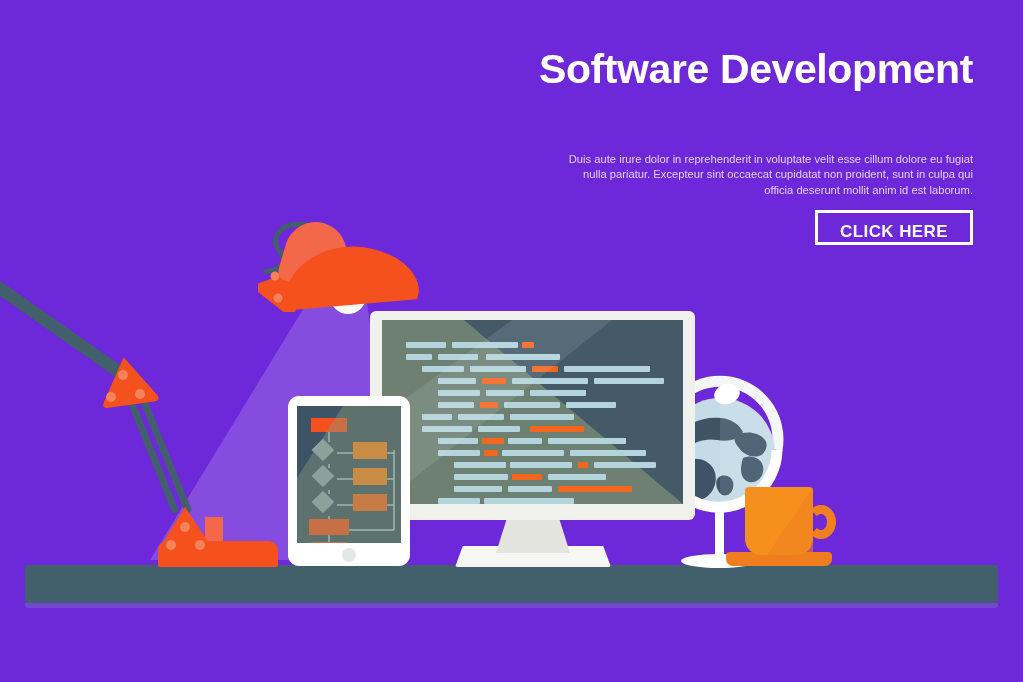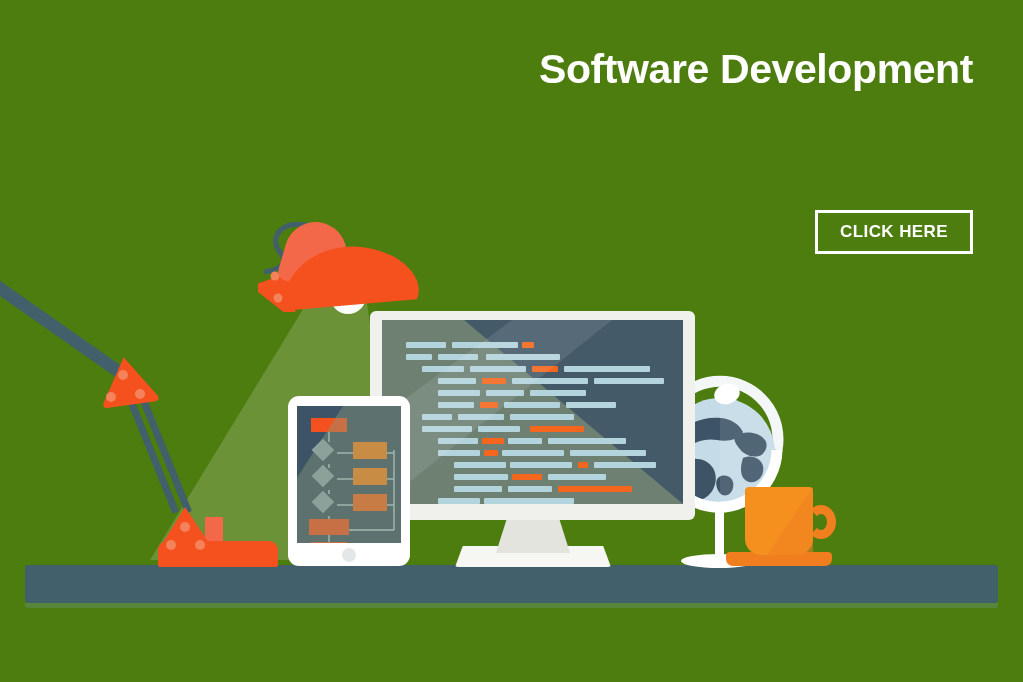--- a/index.html
+++ b/index.html
@@ -3,21 +3,21 @@
 <meta charset="utf-8">
 <title>Software Development</title>
 <style>
   * { margin:0; padding:0; box-sizing:border-box; }
   html,body { width:1023px; height:682px; overflow:hidden; }
   body {
     font-family:"Liberation Sans", sans-serif;
     background:#bcd9e6;
     position:relative;
   }
-  #stage { position:absolute; inset:0; width:1023px; height:682px; overflow:hidden; background:#4d7c0f; }
+  #stage { position:absolute; inset:0; width:1023px; height:682px; overflow:hidden; background:#6d28d9; }
 
   
   #headline {
     position:absolute; right:50px; top:48px;
     font-size:41px; font-weight:bold; color:#ffffff;
     letter-spacing:-0.4px; line-height:1.05; text-align:right;
     white-space:nowrap;
   }
   #para1, #para2 {
     position:absolute; right:50px;
@@ -25,21 +25,21 @@
     font-size:11.2px; line-height:15.3px;
     color:#ffffff; opacity:.78;
   }
   #para1 { top:100px; }
   #para2 { top:152px; }
 
   #cta {
     position:absolute; right:50px; top:210px;
     border:3px solid #ffffff; background:transparent;
     color:#ffffff; font-size:17px; font-weight:bold;
-    letter-spacing:.4px; padding:10px 22px 11px;
+    letter-spacing:.4px; padding:10px 22px 2px;
     cursor:pointer; line-height:1;
   }
 
   
   #desk {
     position:absolute; left:25px; top:565px;
     width:973px; height:38px;
     background:#41606b; border-radius:3px;
   }
   #desk-shadow {
@@ -330,15 +330,16 @@
     <div id="cup-saucer"></div>
     <div id="cup-handle"></div>
     <div id="cup-body">
       <svg class="shade-ov" width="68" height="68" style="left:0;top:0;">
         <polygon points="68,0 68,68 22,68" fill="#ef7f1f" opacity="0.55"></polygon>
       </svg>
     </div>
   </div>
 
   <h1 id="headline">Software Development</h1>
+  <p id="para2">Duis aute irure dolor in reprehenderit in voluptate velit esse cillum dolore eu fugiat nulla pariatur. Excepteur sint occaecat cupidatat non proident, sunt in culpa qui officia deserunt mollit anim id est laborum.</p>
   <button id="cta">CLICK HERE</button>
 
 </div>
 
 </body></html>

